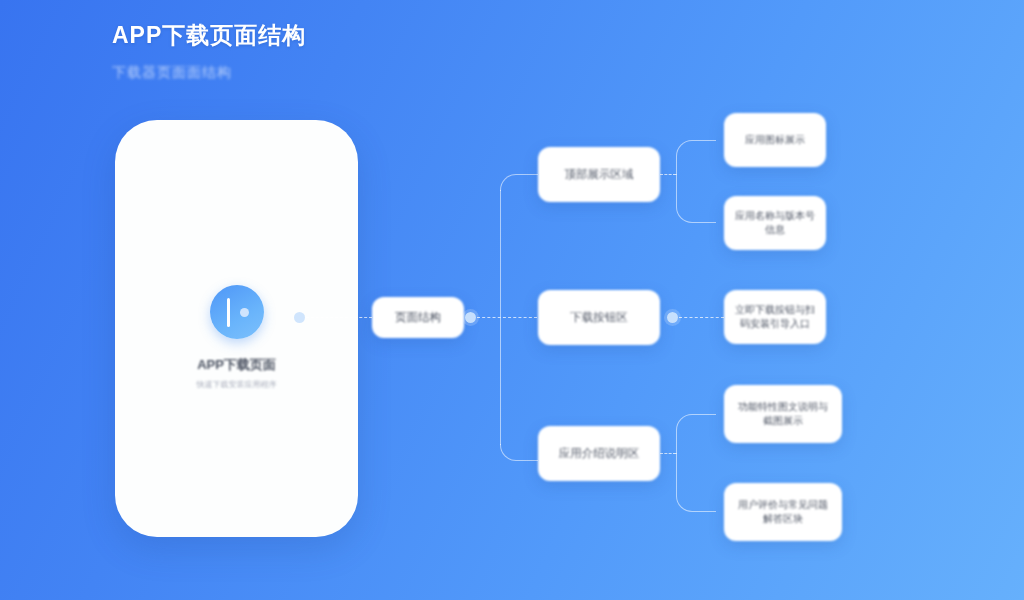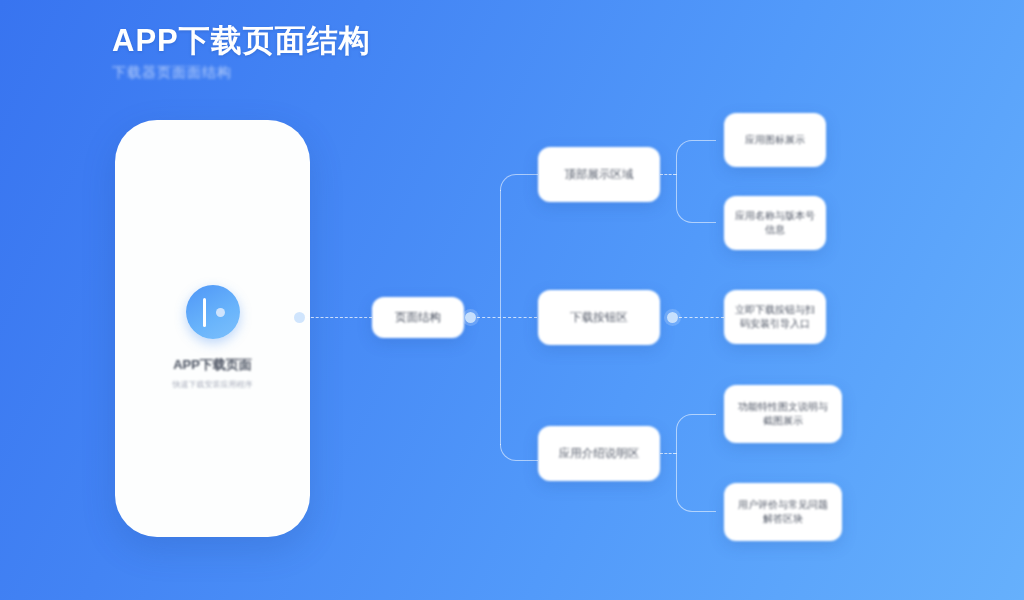--- a/index.html
+++ b/index.html
@@ -11,39 +11,40 @@
   #stage {
     position: relative;
     width: 1024px; height: 600px;
     background: linear-gradient(115deg, #3874f0 0%, #4384f4 28%, #529afa 62%, #66b0fc 100%);
     overflow: hidden;
   }
 
   
   #page-title {
     position: absolute; left: 112px; top: 20px;
-    font-size: 31px; font-weight: bold; color: #ffffff;
+    font-size: 23px; font-weight: bold; color: #ffffff;
     letter-spacing: 1px;
     text-shadow: 0 1px 3px rgba(20,60,140,.25);
     white-space: nowrap;
   }
   #page-subtitle {
     position: absolute; left: 112px; top: 64px;
     font-size: 14px; color: rgba(255,255,255,.62);
     letter-spacing: 1px; white-space: nowrap;
     filter: blur(1.6px);
   }
 
   
   #phone {
     position: absolute; left: 115px; top: 120px;
     width: 195px; height: 417px;
     background: #fdfefe;
     border-radius: 42px;
     box-shadow: 0 12px 34px rgba(28,70,150,.20);
+    padding-left: 48px;
   }
   #phone-logo {
     position: absolute; left: 50%; top: 165px;
     transform: translateX(-50%);
     width: 54px; height: 54px; border-radius: 50%;
     background: linear-gradient(150deg, #4e96f7 0%, #69b4fb 60%, #7cc0fc 100%);
     box-shadow: 0 4px 12px rgba(70,140,240,.35);
   }
   #phone-logo-bar {
     position: absolute; left: 17px; top: 13px;

